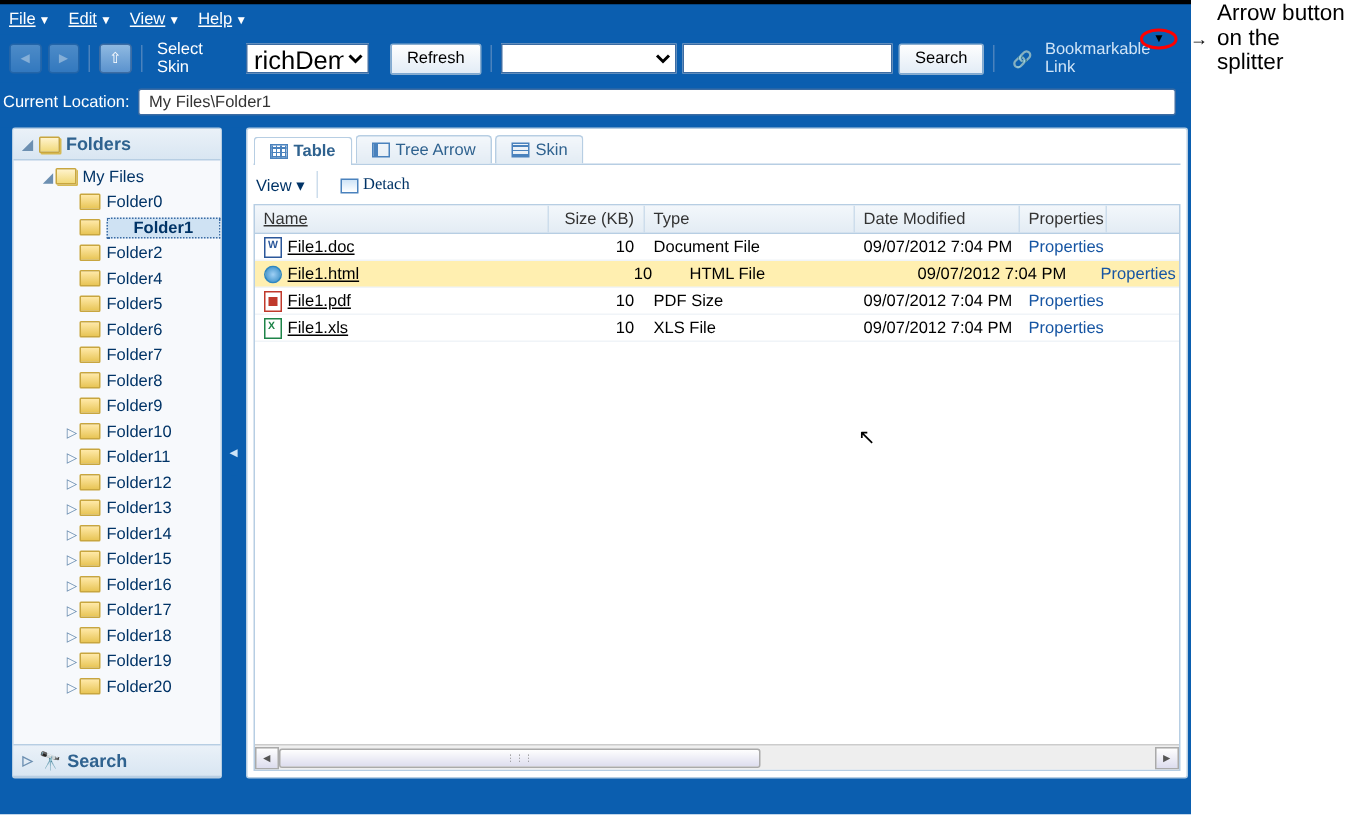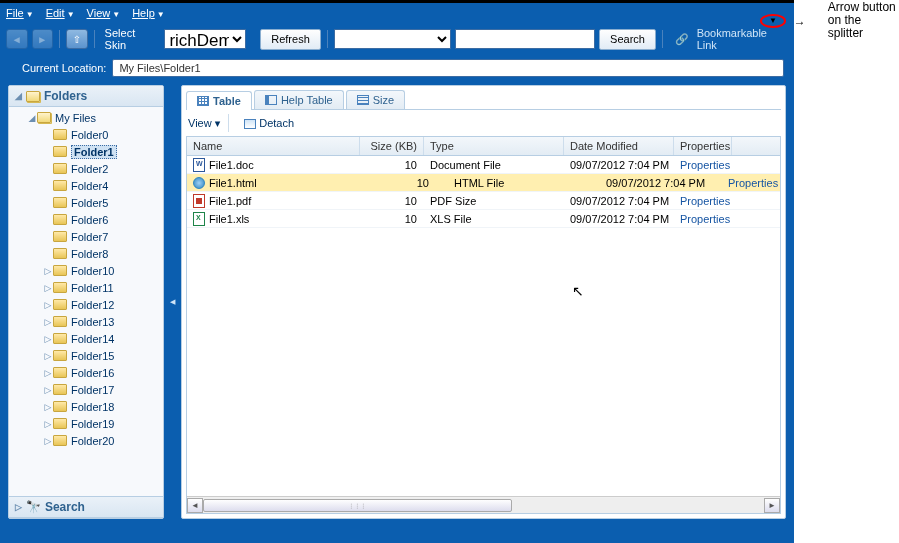--- a/index.html
+++ b/index.html
@@ -15,58 +15,58 @@
 .sep { width: 1px; height: 18px; background: #4a82bd; margin: 0 2px; }
 .skin-label { color: #fff; font-size: 11px; margin: 0 2px 0 4px; }
 .skin-select { height: 20px; border: 1px solid #3c6ca3; background: #fff; font-size: 17px; width: 82px; }
 .refresh-btn { height: 21px; padding: 0 10px; background: linear-gradient(#fefefe,#e2ecf6); border: 1px solid #8aaed0; border-radius: 2px; font-size: 11px; cursor: pointer; }
 .spacer-tb { width: 6px; }
 .search-select { height: 20px; width: 120px; border: 1px solid #3c6ca3; background: #fff; }
 .search-input { height: 20px; width: 140px; border: 1px solid #3c6ca3; padding: 0 4px; font-size: 11px; }
 .search-btn { height: 21px; padding: 0 10px; background: linear-gradient(#fefefe,#e2ecf6); border: 1px solid #8aaed0; border-radius: 2px; font-size: 11px; cursor: pointer; }
 .link-icon { color: #fff; margin-left: 6px; font-size: 11px; }
 .bkm-link { color: #cfe4f7; margin-left: 4px; font-size: 11px; cursor: pointer; }
-.locbar { background: #0b5eaf; color: #fff; padding: 4px 10px 8px 22px; display: flex; align-items: center; gap: 6px; font-size: 11px; }
+.locbar { background: #0b5eaf; color: #fff; padding: 4px 10px 8px 2px; display: flex; align-items: center; gap: 6px; font-size: 11px; }
 .loc-input { flex: 1; height: 18px; border: 1px solid #3c6ca3; border-radius: 2px; background: #fff; padding: 0 6px; font-size: 11px; color: #333; }
 .body-area { display: flex; padding: 0 8px 8px 8px; gap: 6px; height: calc(100% - 98px); }
 .sidebar { width: 196px; background: #f7f9fc; border: 1px solid #b7cee3; border-radius: 2px; display: flex; flex-direction: column; }
 .panel-head { background: linear-gradient(#eaf1f8,#d9e6f2); border-bottom: 1px solid #b7cee3; padding: 3px 6px; display: flex; align-items: center; gap: 4px; font-weight: bold; color: #2f628f; font-size: 12px; }
 .panel-head .disclose { font-size: 9px; color: #6c8fb1; cursor: pointer; }
 .folder-icon { width: 14px; height: 11px; background: linear-gradient(#ffe9a8,#e8c556); border: 1px solid #c8a63f; border-radius: 1px; display: inline-block; flex-shrink: 0; }
 .folder-icon.multi { background: linear-gradient(#fff3cc,#f1d97a); box-shadow: 1px 1px 0 #d6b953; }
 .tree { flex: 1; overflow-y: auto; padding: 2px 0; font-size: 11px; color: #003366; }
 .tree-row { display: flex; align-items: center; height: 17px; padding-left: 6px; cursor: pointer; white-space: nowrap; }
 .tree-row .expander { width: 10px; font-size: 9px; color: #6c8fb1; text-align: center; }
 .tree-row.depth1 { padding-left: 18px; }
 .tree-row.depth2 { padding-left: 34px; }
 .tree-row .label { margin-left: 4px; }
-.tree-row.selected .label { background: #cfe2f3; border: 1px dotted #3c6ca3; padding: 0 2px; font-weight: bold; }
+.tree-row.selected .label { background: #cfe2f3; border: 1px dotted #3c6ca3; padding: 0 17px; font-weight: bold; }
 .search-panel { border-top: 1px solid #b7cee3; }
 .splitter { width: 6px; display: flex; align-items: center; justify-content: center; cursor: col-resize; }
 .splitter .grip { width: 4px; height: 30px; background: #0b5eaf; display: flex; align-items: center; justify-content: center; color: #cfe4f7; font-size: 7px; }
 .main { flex: 1; background: #fff; border: 1px solid #b7cee3; border-radius: 2px; display: flex; flex-direction: column; padding: 4px; }
 .tabs { display: flex; gap: 0; border-bottom: 1px solid #b7cee3; }
 .tab { padding: 3px 10px; border: 1px solid #b7cee3; border-bottom: none; background: linear-gradient(#f3f7fb,#e3ecf4); font-size: 11px; color: #2f628f; cursor: pointer; display: flex; align-items: center; gap: 4px; margin-right: 2px; border-radius: 3px 3px 0 0; }
 .tab.active { background: #fff; font-weight: bold; position: relative; top: 1px; }
 .tab-icon { width: 12px; height: 10px; display: inline-block; }
 .tab-icon.table { background: repeating-linear-gradient(0deg,#4a82bd,#4a82bd 1px,transparent 1px,transparent 3px), repeating-linear-gradient(90deg,#4a82bd,#4a82bd 1px,transparent 1px,transparent 3px); border:1px solid #4a82bd; }
 .tab-icon.tree { background: linear-gradient(90deg,#4a82bd 30%,transparent 30%); border:1px solid #4a82bd; }
 .tab-icon.list { background: repeating-linear-gradient(0deg,#4a82bd,#4a82bd 1px,transparent 1px,transparent 3px); border:1px solid #4a82bd; }
 .content-toolbar { display: flex; align-items: center; gap: 6px; padding: 4px 2px; font-size: 11px; }
 .view-menu { color: #003366; cursor: pointer; }
-.detach-btn { display: flex; align-items: flex-end; gap: 3px; padding: 2px 6px; border: 1px solid transparent; cursor: pointer; color: #003366; }
+.detach-btn { display: flex; align-items: flex-end; gap: 3px; padding: 2px 6px; border: 1px solid transparent; cursor: pointer; color: #003366; font-family: Liberation Serif, serif; }
 .detach-icon { width: 12px; height: 10px; border: 1px solid #4a82bd; background: linear-gradient(#cfe4f7,#fff); display: inline-block; }
 .grid { flex: 1; border: 1px solid #b7cee3; display: flex; flex-direction: column; overflow: hidden; }
 .grid-header { display: flex; background: linear-gradient(#f3f7fb,#e3ecf4); border-bottom: 1px solid #b7cee3; font-size: 11px; color: #333; }
 .grid-header .col { padding: 3px 6px; border-right: 1px solid #cdddec; }
 .grid-body { flex: 1; overflow: auto; }
 .grid-row { display: flex; font-size: 11px; height: 18px; align-items: center; border-bottom: 1px solid #f0f4f8; }
 .grid-row.selected { background: #ffefb0; gap: 12px; }
 .grid-row .col { padding: 0 6px; border-right: 1px solid transparent; overflow: hidden; white-space: nowrap; }
-.col.name { width: 173px; display: flex; align-items: center; gap: 4px; }
+.col.name { width: 196px; display: flex; align-items: center; gap: 4px; text-decoration: underline; }
 .col.size { width: 64px; text-align: right; }
 .col.type { width: 140px; }
 .col.date { width: 110px; }
 .col.props { width: 58px; }
 .props a { color: #1655a3; cursor: pointer; }
 .file-icon { width: 12px; height: 14px; border: 1px solid #888; background: #fff; display: inline-block; position: relative; flex-shrink: 0; }
 .file-icon.doc { border-color: #2b579a; }
 .file-icon.doc::after{content:"W";position:absolute;font-size:7px;color:#2b579a;left:2px;top:1px;font-weight:bold;}
 .file-icon.html { border-color: #2e86c1; background: radial-gradient(circle,#9fd0f5,#2e86c1); border-radius: 50%; width:12px; height:12px;}
 .file-icon.pdf { border-color: #c0392b; }
@@ -75,21 +75,21 @@
 .file-icon.xls::after{content:"X";position:absolute;font-size:7px;color:#1e8449;left:2px;top:1px;font-weight:bold;}
 .hscroll { height: 17px; background: #f0f0f0; border-top: 1px solid #ccc; display:flex; align-items:center; }
 .hscroll .btn { width:16px;height:15px;background:linear-gradient(#fefefe,#dde);border:1px solid #aaa;display:flex;align-items:center;justify-content:center;font-size:8px;color:#555;cursor:pointer;}
 .hscroll .track { flex:1; height:15px; background:#eee; position:relative; }
 .hscroll .thumb { position:absolute; left:0; width:55%; height:13px; top:1px; background:linear-gradient(#fefefe,#dde); border:1px solid #aaa; border-radius:2px; display:flex;align-items:center;justify-content:center;font-size:6px;color:#888;}
 .cursor { position: absolute; left: 572px; top: 280px; font-size: 14px; pointer-events:none; color:#000; }
 .annotation { position: absolute; left: 760px; top: 1px; display:flex; align-items:center; gap:6px; }
 .annotation .circle { width: 26px; height: 14px; border: 2px solid red; border-radius: 50%; display:flex; align-items:center; justify-content:center; }
 .annotation .arrow-down { font-size: 8px; color: #000; }
 .annotation .arrow-ln { font-size: 12px; margin-left:2px; }
-.annotation .txt { font-size: 12px; color: #000; line-height: 1.1; margin-left: 16px; }
+.annotation .txt { font-size: 15px; color: #000; line-height: 1.1; }
 .binoc { font-size:12px; }
 </style>
 </head>
 <body>
 
 <div class="app">
 
   <div class="menubar">
     <span class="menu-item"><u>File</u><span class="arrow">▼</span></span>
     <span class="menu-item"><u>Edit</u><span class="arrow">▼</span></span>
@@ -168,20 +168,25 @@
             <span class="expander"></span>
             <span class="folder-icon"></span>
             <span class="label">Folder7</span>
           </div>
           <div class="tree-row depth2">
             <span class="expander"></span>
             <span class="folder-icon"></span>
             <span class="label">Folder8</span>
           </div>
           <div class="tree-row depth2">
+            <span class="expander"></span>
+            <span class="folder-icon"></span>
+            <span class="label">Folder9</span>
+          </div>
+          <div class="tree-row depth2">
             <span class="expander">▷</span>
             <span class="folder-icon"></span>
             <span class="label">Folder10</span>
           </div>
           <div class="tree-row depth2">
             <span class="expander">▷</span>
             <span class="folder-icon"></span>
             <span class="label">Folder11</span>
           </div>
           <div class="tree-row depth2">
@@ -242,25 +247,25 @@
     </div>
 
     <div class="main">
       <div class="tabs">
         <div class="tab active">
             <span class="tab-icon table"></span>
             <span>Table</span>
           </div>
         <div class="tab">
             <span class="tab-icon tree"></span>
-            <span>Help Table</span>
+            <span>Tree Arrow</span>
           </div>
         <div class="tab">
             <span class="tab-icon list"></span>
-            <span>Size</span>
+            <span>Skin</span>
           </div>
       </div>
       <div class="content-toolbar">
         <span class="view-menu"><span>View</span> <span class="arrow">▾</span></span>
         <div class="sep" style="background:#cdddec"></div>
         <div class="detach-btn">
             <span class="detach-icon"></span>
             <span>Detach</span>
           </div>
       </div>

